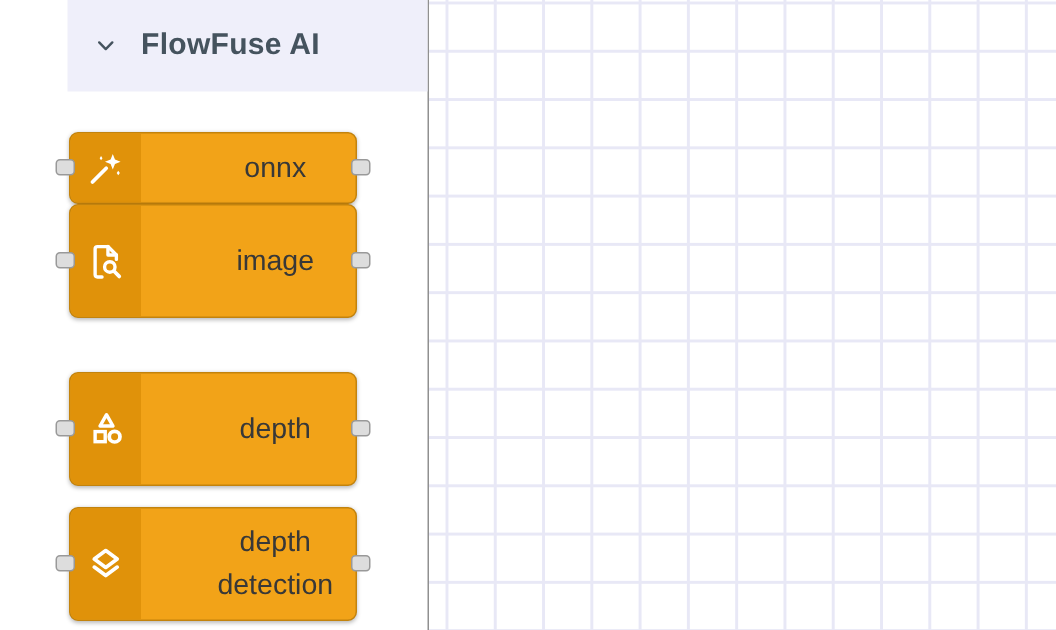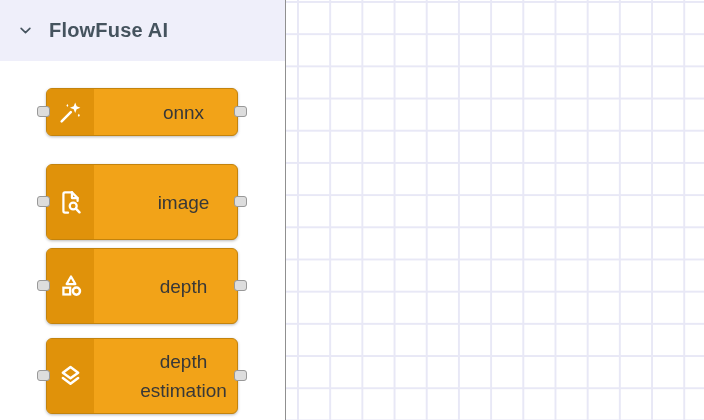--- a/index.html
+++ b/index.html
@@ -17,31 +17,31 @@
   }
   *{margin:0;padding:0;box-sizing:border-box;}
   html,body{width:704px;height:420px;overflow:hidden;background:#fff;
     font-family:"Liberation Sans", sans-serif;}
   .app{position:relative;width:704px;height:420px;display:flex;}
 
   
   .palette{position:relative;width:286px;height:420px;background:#fff;
     border-right:1px solid var(--divider);flex:0 0 auto;}
   .palette-header{height:61px;background:var(--header-bg);display:flex;
-    align-items:center;padding-left:18px;cursor:pointer;}
+    align-items:center;padding-left:18px;cursor:pointer;margin-left:45px;}
   .palette-header .chev{width:15px;height:15px;margin-right:16px;flex:0 0 auto;display:block;}
   .palette-header .cat-label{font-size:20px;font-weight:bold;color:var(--header-text);
     letter-spacing:.2px;}
 
   
   .node{position:absolute;left:46px;width:192px;background:var(--node-fill);
     border:1px solid var(--node-border);border-radius:6px;display:flex;
     box-shadow:0 1px 3px rgba(0,0,0,.28);cursor:grab;}
   .node-n0{top:88px;height:48px;}
-  .node-n1{top:164px;height:76px;}
+  .node-n1{top:136px;height:76px;}
   .node-n2{top:248px;height:76px;}
   .node-n3{top:338px;height:76px;}
   .icon-region{width:47px;flex:0 0 auto;background:var(--node-icon-region);
     border-radius:5px 0 0 5px;display:flex;align-items:center;justify-content:center;}
   .icon-region svg{display:block;}
   .node-label{flex:1;display:flex;flex-direction:column;align-items:center;
     justify-content:center;font-size:19px;line-height:29px;color:var(--node-text);
     text-align:center;margin-left:36px;}
   .node-label span:empty{display:none;}
   .port{position:absolute;width:13px;height:11px;background:var(--port-fill);
@@ -123,21 +123,21 @@
 
     <div class="node node-n3">
       <div class="icon-region">
         <svg width="27" height="27" viewBox="0 0 24 24" fill="none">
           <path d="M12 3.6 L18.8 8.6 L12 13.6 L5.2 8.6 Z" stroke="#fff" stroke-width="2.2" stroke-linejoin="round"></path>
           <path d="M5.2 13.4 L12 18.4 L18.8 13.4" stroke="#fff" stroke-width="2.2" stroke-linecap="round" stroke-linejoin="round"></path>
         </svg>
       </div>
       <div class="node-label">
         <span>depth</span>
-        <span>estimation</span>
+        <span>detection</span>
       </div>
       <div class="port port-left"></div>
       <div class="port port-right"></div>
     </div>
 
   </div>
 
   <div class="canvas"></div>
 
 </div>

